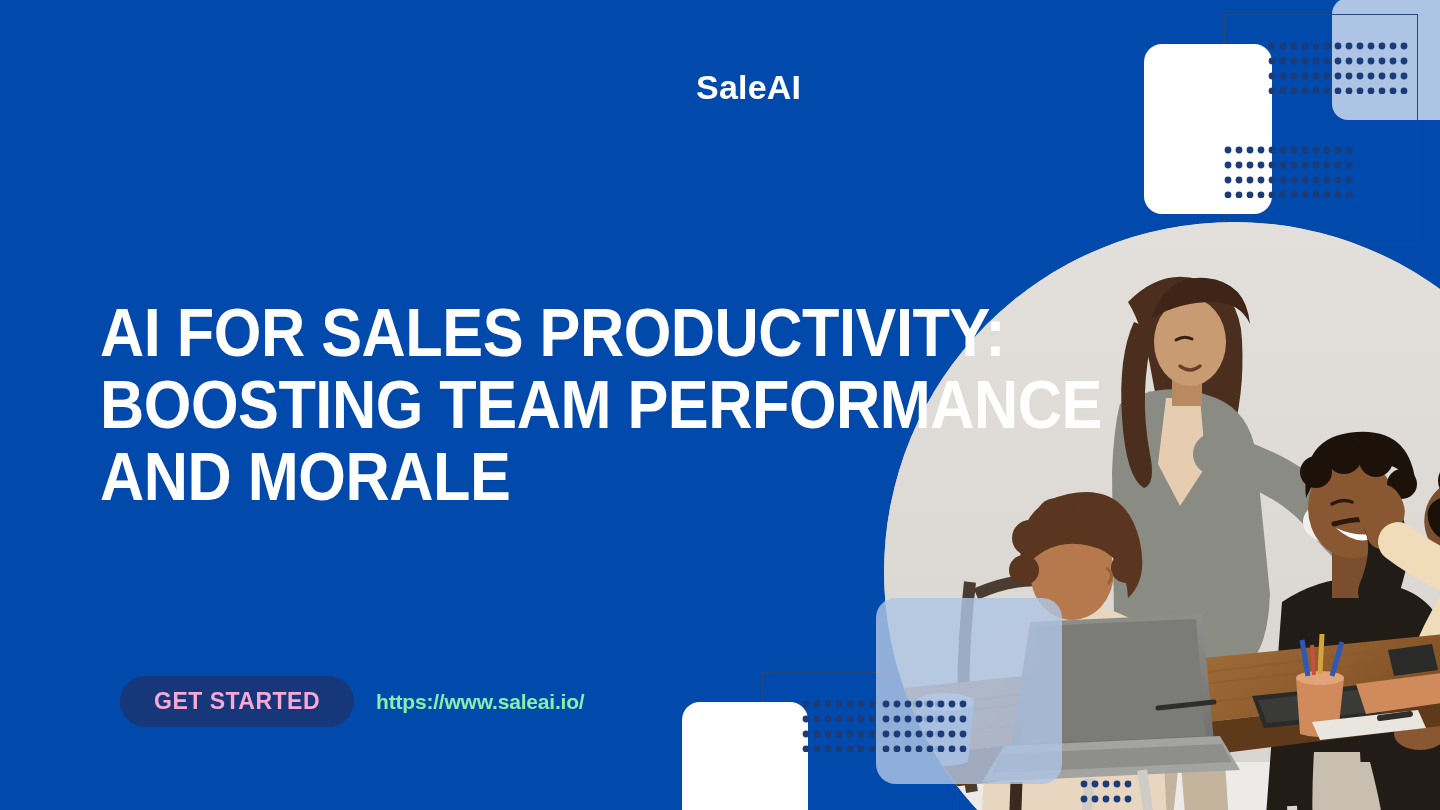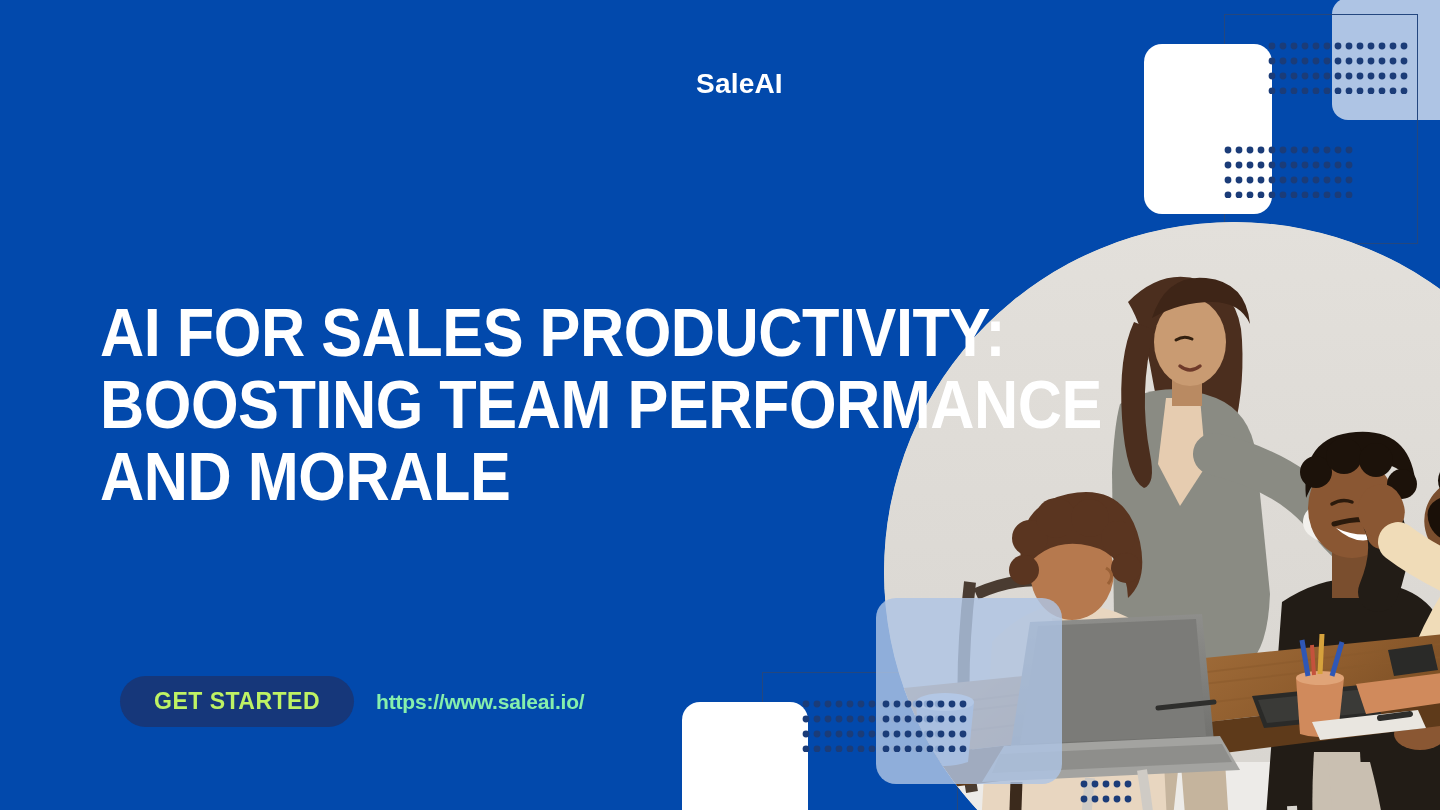--- a/index.html
+++ b/index.html
@@ -74,21 +74,21 @@
     overflow:hidden;
     z-index:5;
     background:#DEDBD6;
   }
   .photo-circle svg { display:block; }
 
   
   .logo {
     position:absolute;
     left:696px; top:68px;
-    font-size:28px;
+    font-size:34px;
     font-weight:bold;
     color:#FFFFFF;
     letter-spacing:0.2px;
     z-index:20;
   }
 
   .headline {
     position:absolute;
     left:100px; top:296px;
     width:1000px;
@@ -107,21 +107,21 @@
 
   .cta-row {
     position:absolute;
     left:120px; top:676px;
     display:flex;
     align-items:center;
     z-index:20;
   }
   .cta-button {
     background:#16377A;
-    color:#bef264;
+    color:#f9a8d4;
     font-size:23px;
     font-weight:bold;
     letter-spacing:0.5px;
     padding:14px 34px;
     border-radius:28px;
     border:none;
     cursor:pointer;
     font-family:inherit;
     line-height:1;
   }

